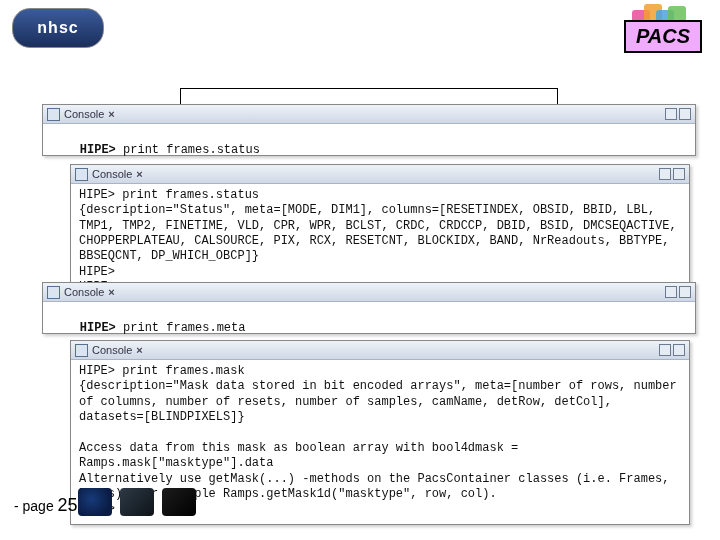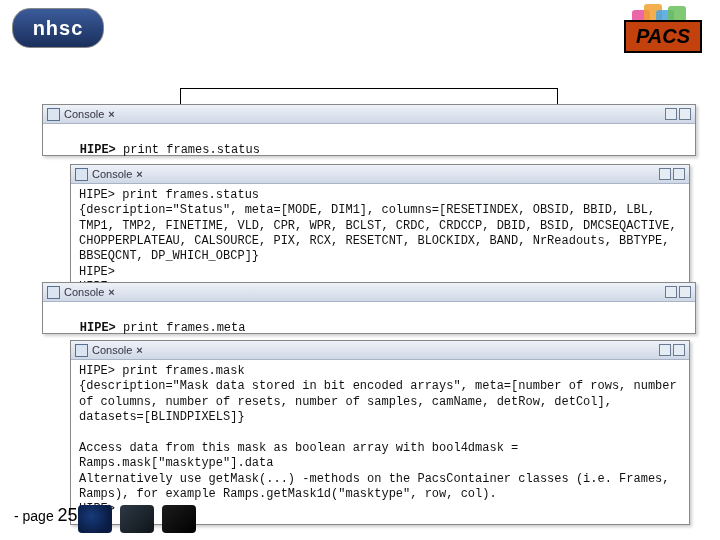--- a/index.html
+++ b/index.html
@@ -15,37 +15,37 @@
   .nhsc-logo {
     position: absolute;
     top: 8px;
     left: 12px;
     width: 90px;
     height: 38px;
     background: linear-gradient(180deg,#3b5b9a 0%,#1a2f5c 100%);
     border-radius: 18px;
     color: #fff;
     font-weight: bold;
-    font-size: 20px;
+    font-size: 16px;
     display: flex;
     align-items: center;
     justify-content: center;
     letter-spacing: 1px;
     border: 1px solid #888;
   }
   .pacs-box {
     position: absolute;
     top: 20px;
     right: 18px;
     border: 2px solid #000;
     padding: 3px 10px;
     font-weight: bold;
     font-style: italic;
     font-size: 20px;
-    background: #c2410c;
+    background: #f0abfc;
   }
   .pacs-deco {
     position: absolute;
     top: 4px;
     right: 34px;
     width: 54px;
     height: 24px;
     z-index: -1;
   }
   .pacs-deco span {
@@ -118,25 +118,25 @@
   }
   .prompt-line .hp { font-weight: bold; }
 
   #panel1 { top: 104px; height: 50px; }
   #panel2 { top: 164px; left: 70px; right: 30px; }
   #panel3 { top: 282px; height: 50px; }
   #panel4 { top: 340px; left: 70px; right: 30px; }
 
   .footer {
     position: absolute;
-    bottom: 7px;
+    bottom: 24px;
     left: 14px;
     right: 14px;
     display:flex;
-    align-items:flex-start;
+    align-items:flex-end;
     font-size: 14px;
   }
   .footer .pg { white-space: nowrap; }
   .footer .pg .n { font-size: 18px; }
   .footer .mid {
     flex:1;
     text-align:center;
     font-size: 13.5px;
   }
   .footer .logos { display:flex; gap:8px; }

